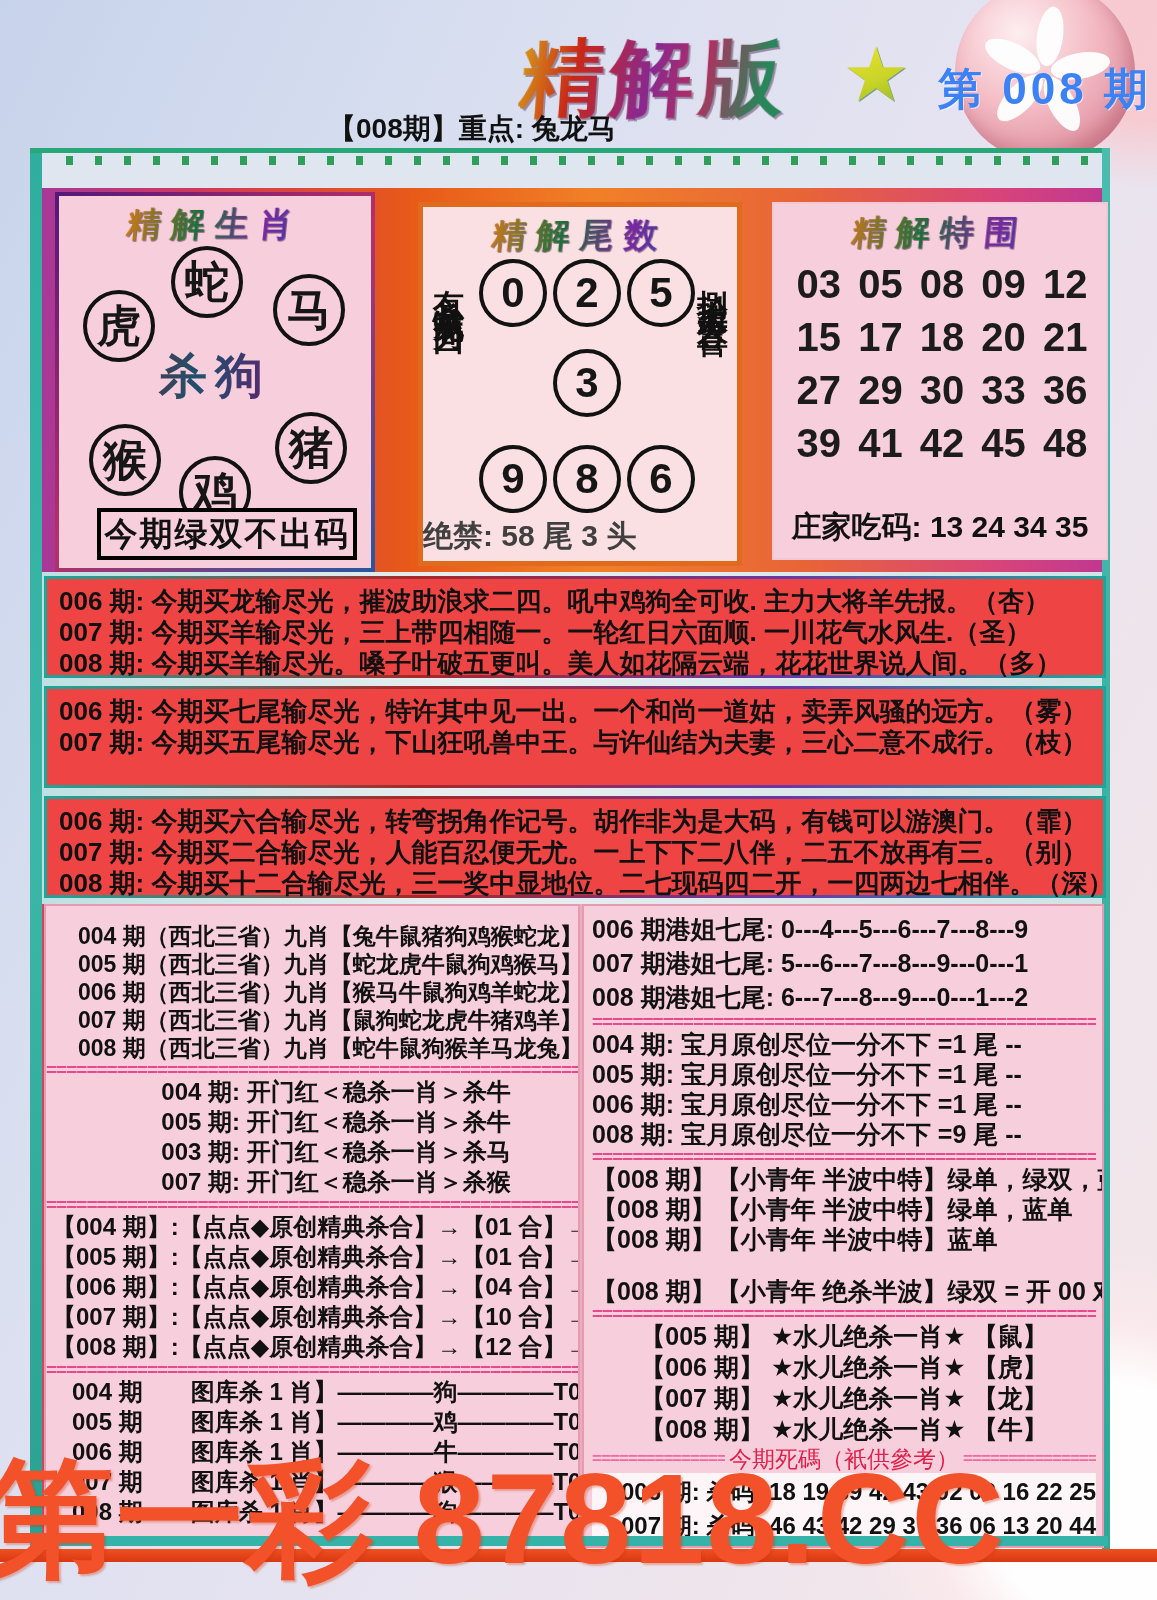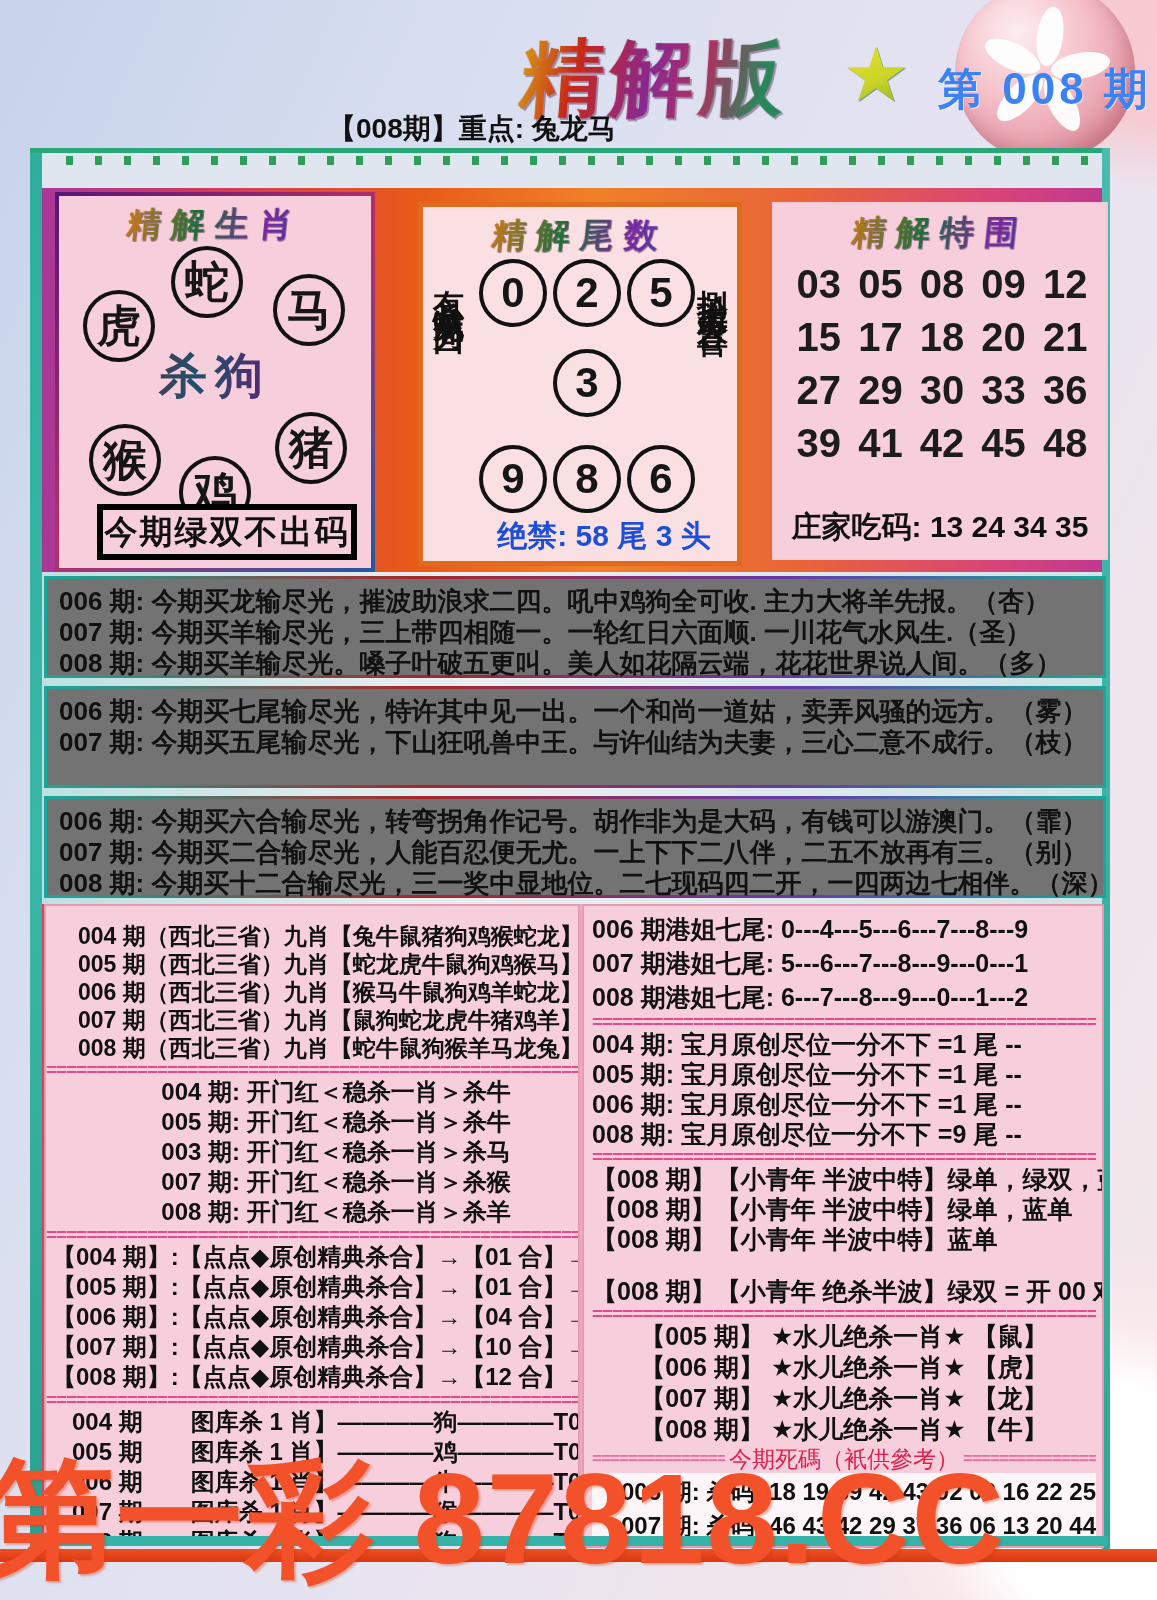--- a/index.html
+++ b/index.html
@@ -64,33 +64,33 @@
     -webkit-background-clip:text;background-clip:text;color:transparent;
     filter:drop-shadow(1px 1px 0 rgba(60,20,60,.55));
   }
   .box-title{position:absolute;top:6px;left:0;width:100%;text-align:center;
     font-size:34px;font-weight:bold;letter-spacing:10px;transform:skewX(-6deg);}
   .zcircle{position:absolute;width:64px;height:64px;border:4px solid #121212;border-radius:50%;
     font-size:44px;font-weight:bold;color:#161616;display:flex;align-items:center;justify-content:center;background:transparent;}
   .kill-dog{position:absolute;left:0;width:100%;top:148px;text-align:center;font-size:48px;font-weight:bold;letter-spacing:8px;
     background-image:linear-gradient(100deg,#8a1a10,#20506e 45%,#6a1a70 75%,#14581e);
     -webkit-background-clip:text;background-clip:text;color:transparent;}
-  .zodiac-footer{position:absolute;left:10px;right:14px;bottom:8px;height:44px;border:6px solid #000000;
+  .zodiac-footer{position:absolute;left:10px;right:14px;bottom:8px;height:44px;border:4px solid #000000;
     display:flex;align-items:center;justify-content:center;font-size:33px;font-weight:bold;color:#111;letter-spacing:2px;background:#f7cfdc;margin-left:28px;}
   .vtext{position:absolute;top:58px;writing-mode:vertical-rl;text-orientation:upright;
     font-size:31px;font-weight:bold;color:#111;height:280px;letter-spacing:6px;}
   .vleft{left:4px;} .vright{right:4px;}
   .tcircle{position:absolute;width:60px;height:60px;border:4px solid #121212;border-radius:50%;
     font-size:42px;font-weight:bold;color:#161616;display:flex;align-items:center;justify-content:center;}
-  .tails-footer{position:absolute;bottom:4px;left:0;width:100%;text-align:center;font-size:30px;font-weight:bold;color:#1d4ed8;margin-left:24px;}
+  .tails-footer{position:absolute;bottom:4px;left:0;width:100%;text-align:left;font-size:30px;font-weight:bold;color:#404040;}
   .num-grid{position:absolute;left:14px;right:10px;top:58px;display:grid;grid-template-columns:repeat(5,1fr);
     row-gap:8px;font-size:40px;font-weight:bold;color:#1c1c1c;text-align:center;}
   .banker{position:absolute;bottom:10px;left:0;width:100%;text-align:center;font-size:30px;font-weight:bold;color:#111;}
   
-  .verse{left:44px;width:1062px;height:102px;background:#737373;border:3px solid transparent;
+  .verse{left:44px;width:1062px;height:102px;background:#ef4444;border:3px solid transparent;
     border-image:linear-gradient(90deg,#18a89a,#a82828 35%,#6838a8 70%,#18a89a) 1;
     padding:7px 12px 0 12px;box-sizing:border-box;}
   .verse .vln{font-size:26px;font-weight:bold;color:#111;line-height:31px;white-space:nowrap;}
   
   .colbox{background:#f7cfdc;border:2px solid #e79ab2;box-sizing:border-box;overflow:hidden;}
   .col-left{left:44px;top:904px;width:536px;height:634px;padding:16px 0 0 0;}
   .col-right{left:582px;top:904px;width:522px;height:644px;padding:6px 6px 0 8px;}
   .ln{font-weight:bold;color:#111;white-space:nowrap;}
   .nine .ln{font-size:23px;line-height:28px;padding-left:32px;}
   .kaimen .ln{font-size:24px;line-height:30px;text-align:center;margin-left:48px;}
@@ -226,21 +226,20 @@
     <div class="ln">006 期（西北三省）九肖【猴马牛鼠狗鸡羊蛇龙】</div>
     <div class="ln">007 期（西北三省）九肖【鼠狗蛇龙虎牛猪鸡羊】</div>
     <div class="ln">008 期（西北三省）九肖【蛇牛鼠狗猴羊马龙兔】</div>
   </div>
   <div class="divider">==========================================================================</div>
   <div class="kaimen">
     <div class="ln">004 期:  开门红＜稳杀一肖＞杀牛</div>
     <div class="ln">005 期:  开门红＜稳杀一肖＞杀牛</div>
     <div class="ln">003 期:  开门红＜稳杀一肖＞杀马</div>
     <div class="ln">007 期:  开门红＜稳杀一肖＞杀猴</div>
-    <div class="ln">008 期:  开门红＜稳杀一肖＞杀羊</div>
   </div>
   <div class="divider">==========================================================================</div>
   <div class="diandian">
     <div class="ln">【004 期】:【点点◆原创精典杀合】→【01 合】→</div>
     <div class="ln">【005 期】:【点点◆原创精典杀合】→【01 合】→</div>
     <div class="ln">【006 期】:【点点◆原创精典杀合】→【04 合】→</div>
     <div class="ln">【007 期】:【点点◆原创精典杀合】→【10 合】→</div>
     <div class="ln">【008 期】:【点点◆原创精典杀合】→【12 合】→</div>
   </div>
   <div class="divider">==========================================================================</div>

